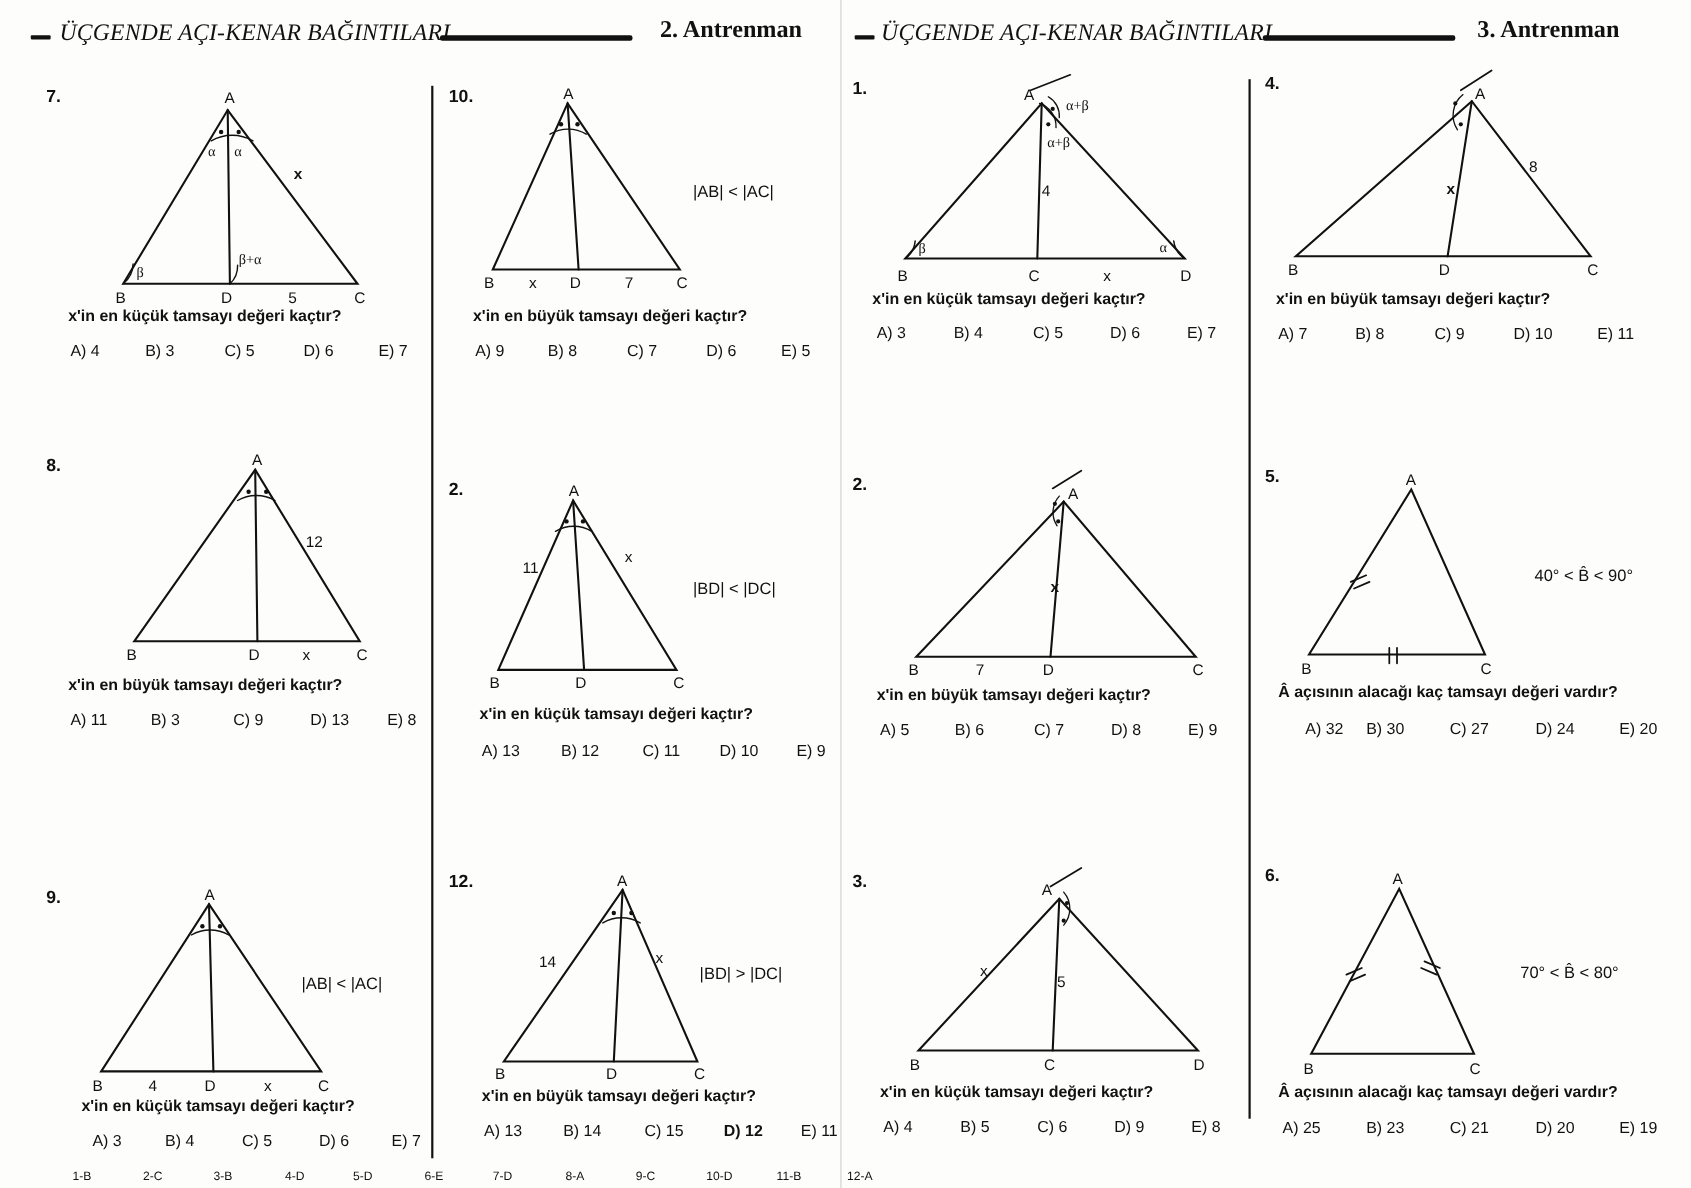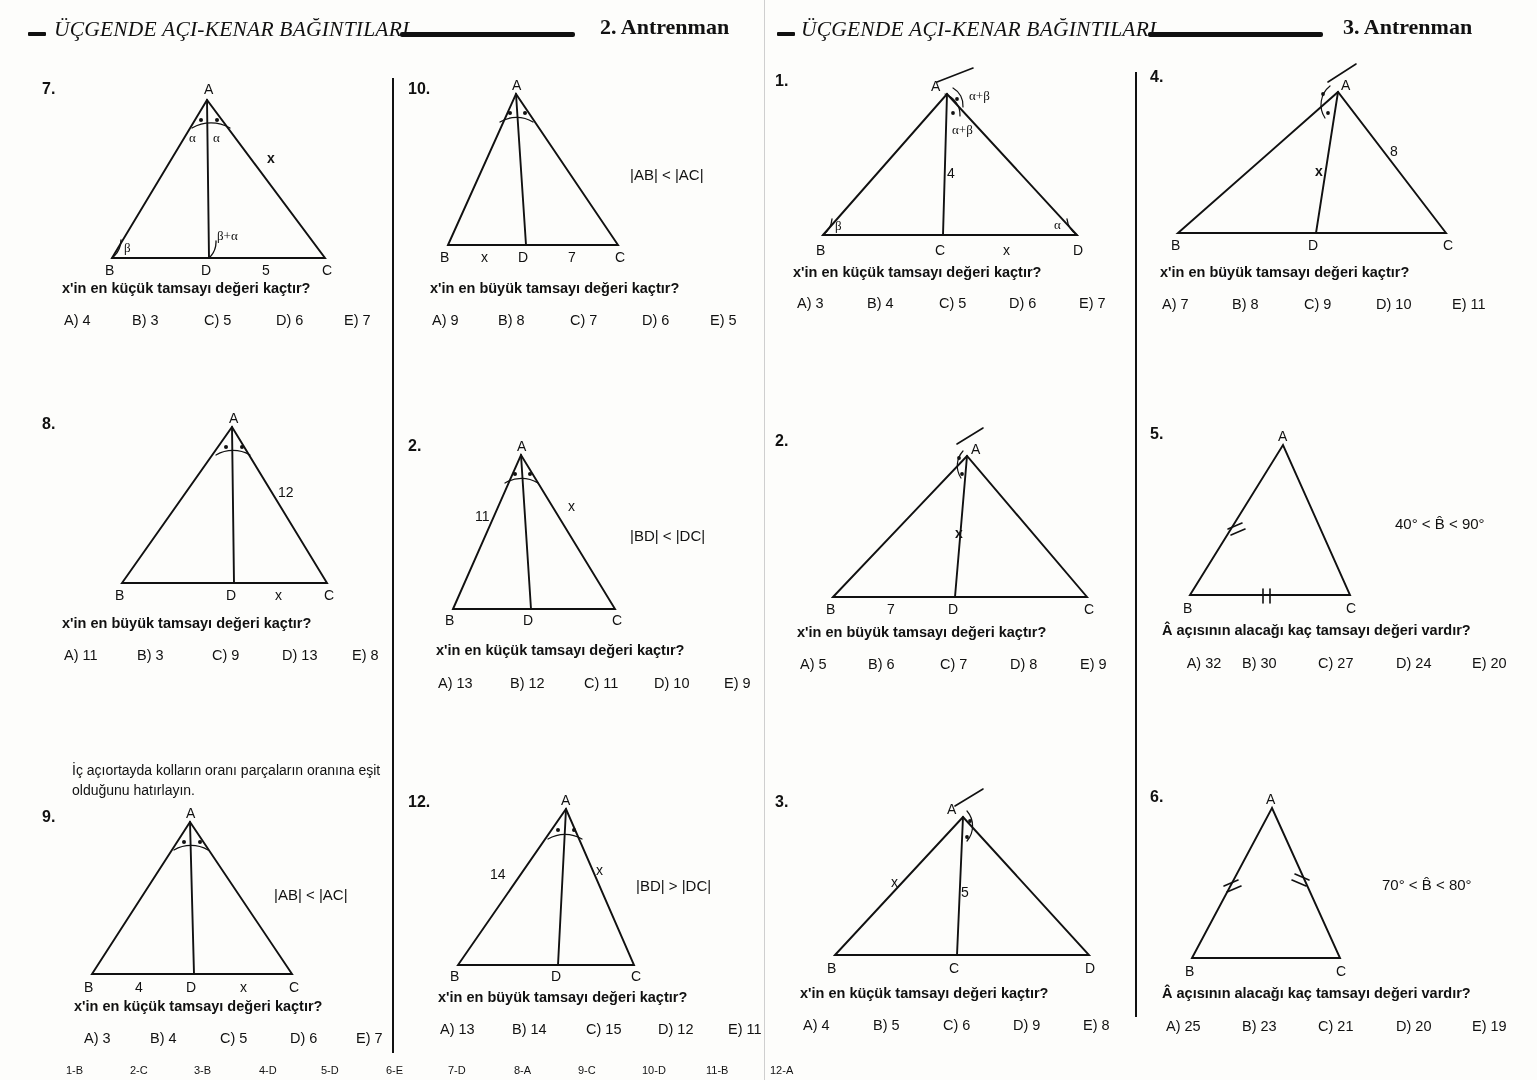--- a/index.html
+++ b/index.html
@@ -163,21 +163,20 @@
           <text x="166" y="82" font-family="Liberation Sans, sans-serif" font-size="14" fill="#111">12</text>
           <text x="163" y="185" font-family="Liberation Sans, sans-serif" font-size="14" fill="#111">x</text>
         </svg>
       </div>
       <div class="qtext" style="left:20px; top:200px;">x'in en büyük tamsayı değeri kaçtır?</div>
       <div class="opts" style="left:22px; top:232px;">
         <span style="width:73px;">A) 11</span><span style="width:75px;">B) 3</span><span style="width:70px;">C) 9</span><span style="width:70px;">D) 13</span><span>E) 8</span>
       </div>
     </div>
 
-    <div class="note" style="left:72px; top:760px;">İç açıortayda kolların oranı parçaların oranına eşit olduğunu hatırlayın.</div>
 
     <div class="q" style="left:42px; top:808px; width:345px; height:250px;">
       <div class="qnum">9.</div>
       <div class="fig" style="left:38px; top:4px;">
         <svg width="232" height="180" viewBox="0 0 232 180">
           <g fill="none" stroke="#111" stroke-width="1.9" stroke-linecap="round">
             <path d="M12,162 L110,10 L212,162 Z"></path>
             <path d="M110,10 L114,162"></path>
             <path d="M94,38 A34,34 0 0 1 128,38" stroke-width="1.3"></path>
           </g>
@@ -265,21 +264,21 @@
           <text x="2" y="184" font-family="Liberation Sans, sans-serif" font-size="14" fill="#111">B</text>
           <text x="103" y="184" font-family="Liberation Sans, sans-serif" font-size="14" fill="#111">D</text>
           <text x="183" y="184" font-family="Liberation Sans, sans-serif" font-size="14" fill="#111">C</text>
           <text x="42" y="82" font-family="Liberation Sans, sans-serif" font-size="14" fill="#111">14</text>
           <text x="148" y="78" font-family="Liberation Sans, sans-serif" font-size="14" fill="#111">x</text>
         </svg>
       </div>
       <div class="cond" style="left:228px; top:84px;">|BD| &gt; |DC|</div>
       <div class="qtext" style="left:30px; top:196px;">x'in en büyük tamsayı değeri kaçtır?</div>
       <div class="opts" style="left:32px; top:228px;">
-        <span style="width:72px;">A) 13</span><span style="width:74px;">B) 14</span><span style="width:72px;">C) 15</span><span style="width:70px;">D) 12</span><span>E) 11</span>
+        <span style="width:72px;">A) 13</span><span style="width:74px;">B) 14</span><span style="width:72px;">C) 15</span><span style="width:70px;font-weight:bold;">D) 12</span><span>E) 11</span>
       </div>
     </div>
 
     <div class="keystrip" style="left:66px; bottom:4px;">
       <span style="width:64px;">1-B</span><span style="width:64px;">2-C</span><span style="width:65px;">3-B</span><span style="width:62px;">4-D</span><span style="width:65px;">5-D</span><span style="width:62px;">6-E</span><span style="width:66px;">7-D</span><span style="width:64px;">8-A</span><span style="width:64px;">9-C</span><span style="width:64px;">10-D</span><span style="width:64px;">11-B</span><span>12-A</span>
     </div>
   </div>
 
   <div class="sheet right">
 

